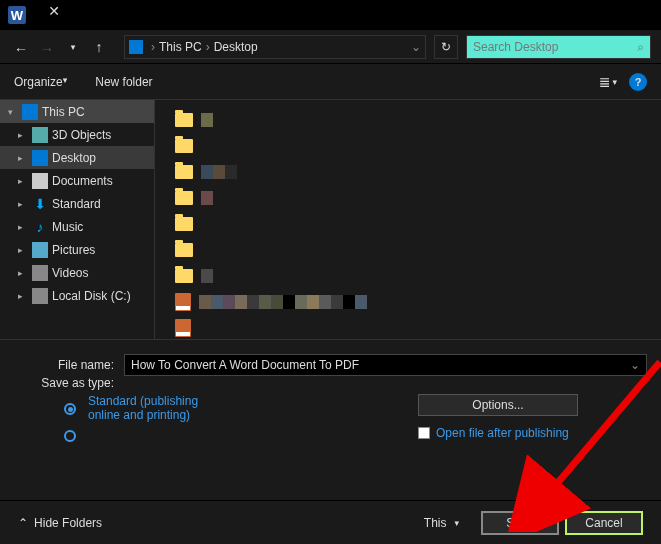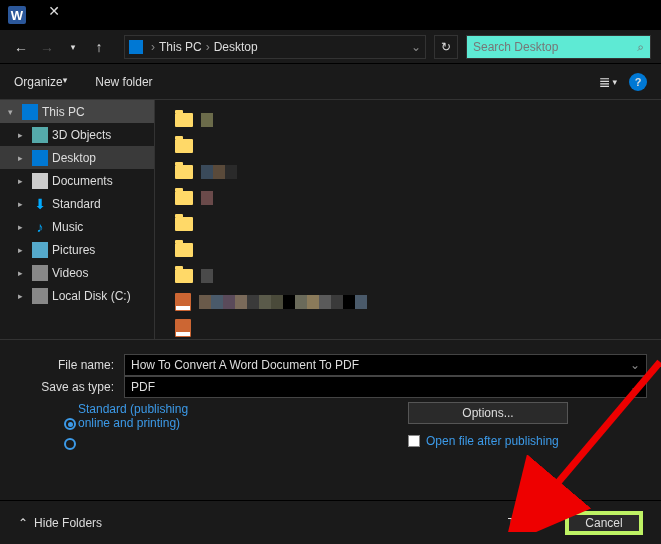--- a/index.html
+++ b/index.html
@@ -47,30 +47,30 @@
 .blur{height:14px;display:flex;gap:0}
 .blur span{width:12px;height:14px}
 .form{padding:14px 14px 8px 14px}
 .form-row{display:flex;align-items:center;}
 .form-lbl{width:110px;text-align:right;padding-right:10px}
 .form-input{flex:1;height:22px;background:#000000;border:1px solid #444;padding:0 6px;color:#ddd;display:flex;align-items:center;justify-content:space-between}
 .meta{display:flex;padding:4px 0 0 50px;gap:200px}
 .meta-col{display:flex;flex-direction:column;gap:12px}
 .meta-lbl{color:#888;margin-right:10px}
 .link{color:#3c9ae8}
-.radio-row{display:flex;align-items:flex-end;gap:2px;margin-bottom:6px}
+.radio-row{display:flex;align-items:center;gap:12px;margin-bottom:6px}
 .radio{width:12px;height:12px;border-radius:50%;border:2px solid #3c9ae8;margin-top:2px;display:flex;align-items:center;justify-content:center}
 .radio.on::after{content:"";width:5px;height:5px;border-radius:50%;background:#3c9ae8}
 .chk{width:12px;height:12px;border:1px solid #888;background:#fff;margin-right:6px}
 .opts-btn{width:160px;height:22px;border:1px solid #555;background:#2a2a2a;display:flex;align-items:center;justify-content:center;margin-bottom:10px}
 .footer{position:absolute;bottom:0;left:0;right:0;height:44px;display:flex;align-items:center;padding:0 18px;border-top:1px solid #000}
 .hide-folders{display:flex;align-items:center;gap:6px}
 .footer-spacer{flex:1}
 .tools{display:flex;align-items:center;gap:8px;margin-right:16px}
-.btn{width:78px;height:24px;border:4px solid #bef264;background:#2a2a2a;display:flex;align-items:center;justify-content:center;margin-left:6px}
+.btn{width:78px;height:24px;border:2px solid #bef264;background:#2a2a2a;display:flex;align-items:center;justify-content:center;margin-left:6px}
 .btn.primary{border:2px solid #888}
 svg.red-arrow{position:absolute;top:352px;left:470px;width:200px;height:180px}
 </style>
 </head>
 <body>
 
 <div class="titlebar">
   <div class="app-icon">W</div>
   <div class="close-btn">✕</div>
 </div>
@@ -221,24 +221,20 @@
 <div class="form">
   <div class="form-row">
     <div class="form-lbl">File name:</div>
     <div class="form-input">
       <span>How To Convert A Word Document To PDF</span>
       <span style="color:#888">⌄</span>
     </div>
   </div>
   <div class="form-row">
     <div class="form-lbl">Save as type:</div>
-    <div class="form-input">
-      <span>PDF</span>
-      <span style="color:#888">⌄</span>
-    </div>
   </div>
   <div class="meta">
     <div class="meta-col">
       <div style="display:flex;align-items:flex-start">
         <div>
           <div class="radio-row">
             <div class="radio on"></div>
             <span class="link" style="width:130px">Standard (publishing online and printing)</span>
           </div>
           <div class="radio-row">
@@ -262,20 +258,21 @@
 <div class="footer">
   <div class="hide-folders">
     <span>⌃</span>
     <span>Hide Folders</span>
   </div>
   <div class="footer-spacer"></div>
   <div class="tools">
     <span>This</span>
     <span style="font-size:9px">▾</span>
   </div>
+  <div class="btn primary">Save</div>
   <div class="btn">Cancel</div>
 </div>
 
 <svg class="red-arrow">
   <defs>
     <marker id="ah" markerWidth="12" markerHeight="12" refX="2" refY="6" orient="auto">
       <polygon points="0,0 12,6 0,12" fill="#e00"></polygon>
     </marker>
   </defs>
   <line x1="190" y1="10" x2="80" y2="140" stroke="#e00" stroke-width="7" marker-end="url(#ah)"></line>

